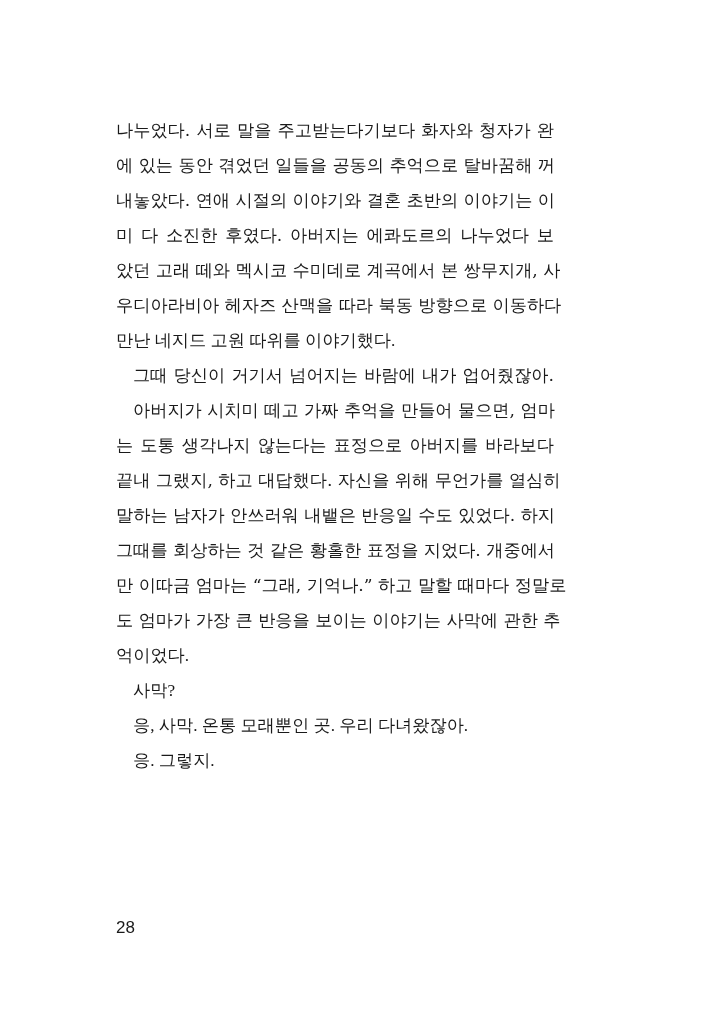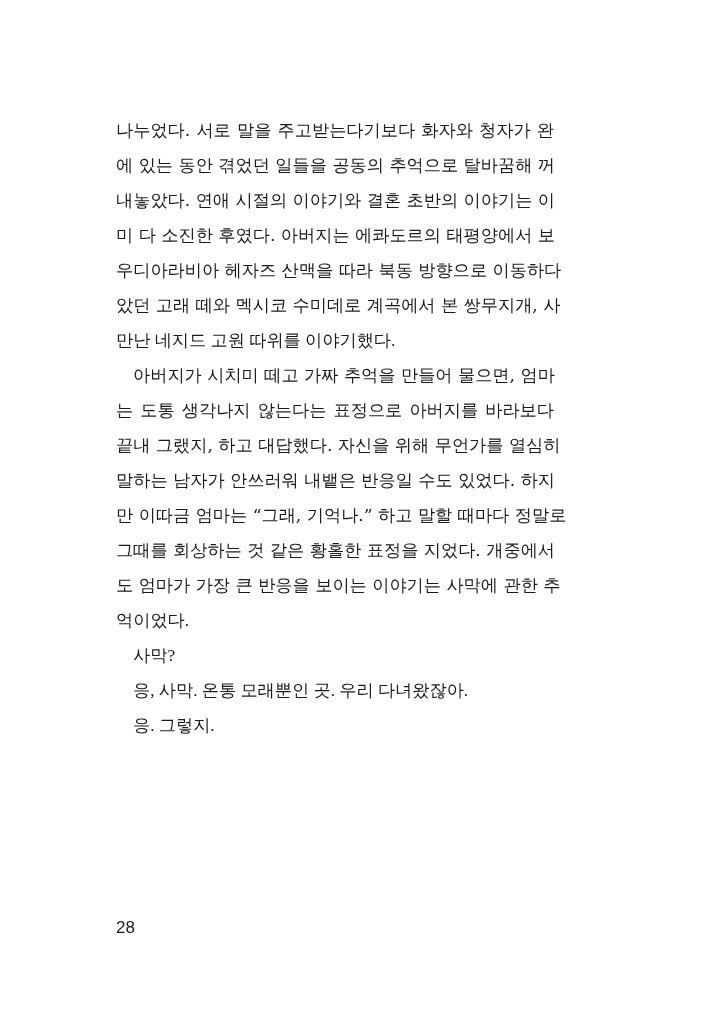--- a/index.html
+++ b/index.html
@@ -25,30 +25,31 @@
   }
 </style>
 </head>
 <body>
 
 <div class="page">
   <div class="body-text">
     <span class="line">나누었다. 서로 말을 주고받는다기보다 화자와 청자가 완</span>
     <span class="line">에 있는 동안 겪었던 일들을 공동의 추억으로 탈바꿈해 꺼</span>
     <span class="line">내놓았다. 연애 시절의 이야기와 결혼 초반의 이야기는 이</span>
-    <span class="line">미 다 소진한 후였다. 아버지는 에콰도르의 태평양에서 보</span>
+    <span class="line">미 다 소진한 후였다. 아버지는 에콰도르의 나누었다 보</span>
+    <span class="line">았던 고래 떼와 멕시코 수미데로 계곡에서 본 쌍무지개, 사</span>
     <span class="line">우디아라비아 헤자즈 산맥을 따라 북동 방향으로 이동하다</span>
-    <span class="line">았던 고래 떼와 멕시코 수미데로 계곡에서 본 쌍무지개, 사</span>
     <span class="line last">만난 네지드 고원 따위를 이야기했다.</span>
+    <span class="line indent">그때 당신이 거기서 넘어지는 바람에 내가 업어줬잖아.</span>
     <span class="line indent">아버지가 시치미 떼고 가짜 추억을 만들어 물으면, 엄마</span>
     <span class="line">는 도통 생각나지 않는다는 표정으로 아버지를 바라보다</span>
     <span class="line">끝내 그랬지, 하고 대답했다. 자신을 위해 무언가를 열심히</span>
     <span class="line">말하는 남자가 안쓰러워 내뱉은 반응일 수도 있었다. 하지</span>
+    <span class="line">그때를 회상하는 것 같은 황홀한 표정을 지었다. 개중에서</span>
     <span class="line">만 이따금 엄마는 “그래, 기억나.” 하고 말할 때마다 정말로</span>
-    <span class="line">그때를 회상하는 것 같은 황홀한 표정을 지었다. 개중에서</span>
     <span class="line">도 엄마가 가장 큰 반응을 보이는 이야기는 사막에 관한 추</span>
     <span class="line last">억이었다.</span>
     <span class="line indent last">사막?</span>
     <span class="line indent last">응, 사막. 온통 모래뿐인 곳. 우리 다녀왔잖아.</span>
     <span class="line indent last">응. 그렇지.</span>
   </div>
   <div class="page-number">28</div>
 </div>
 
 </body></html>

